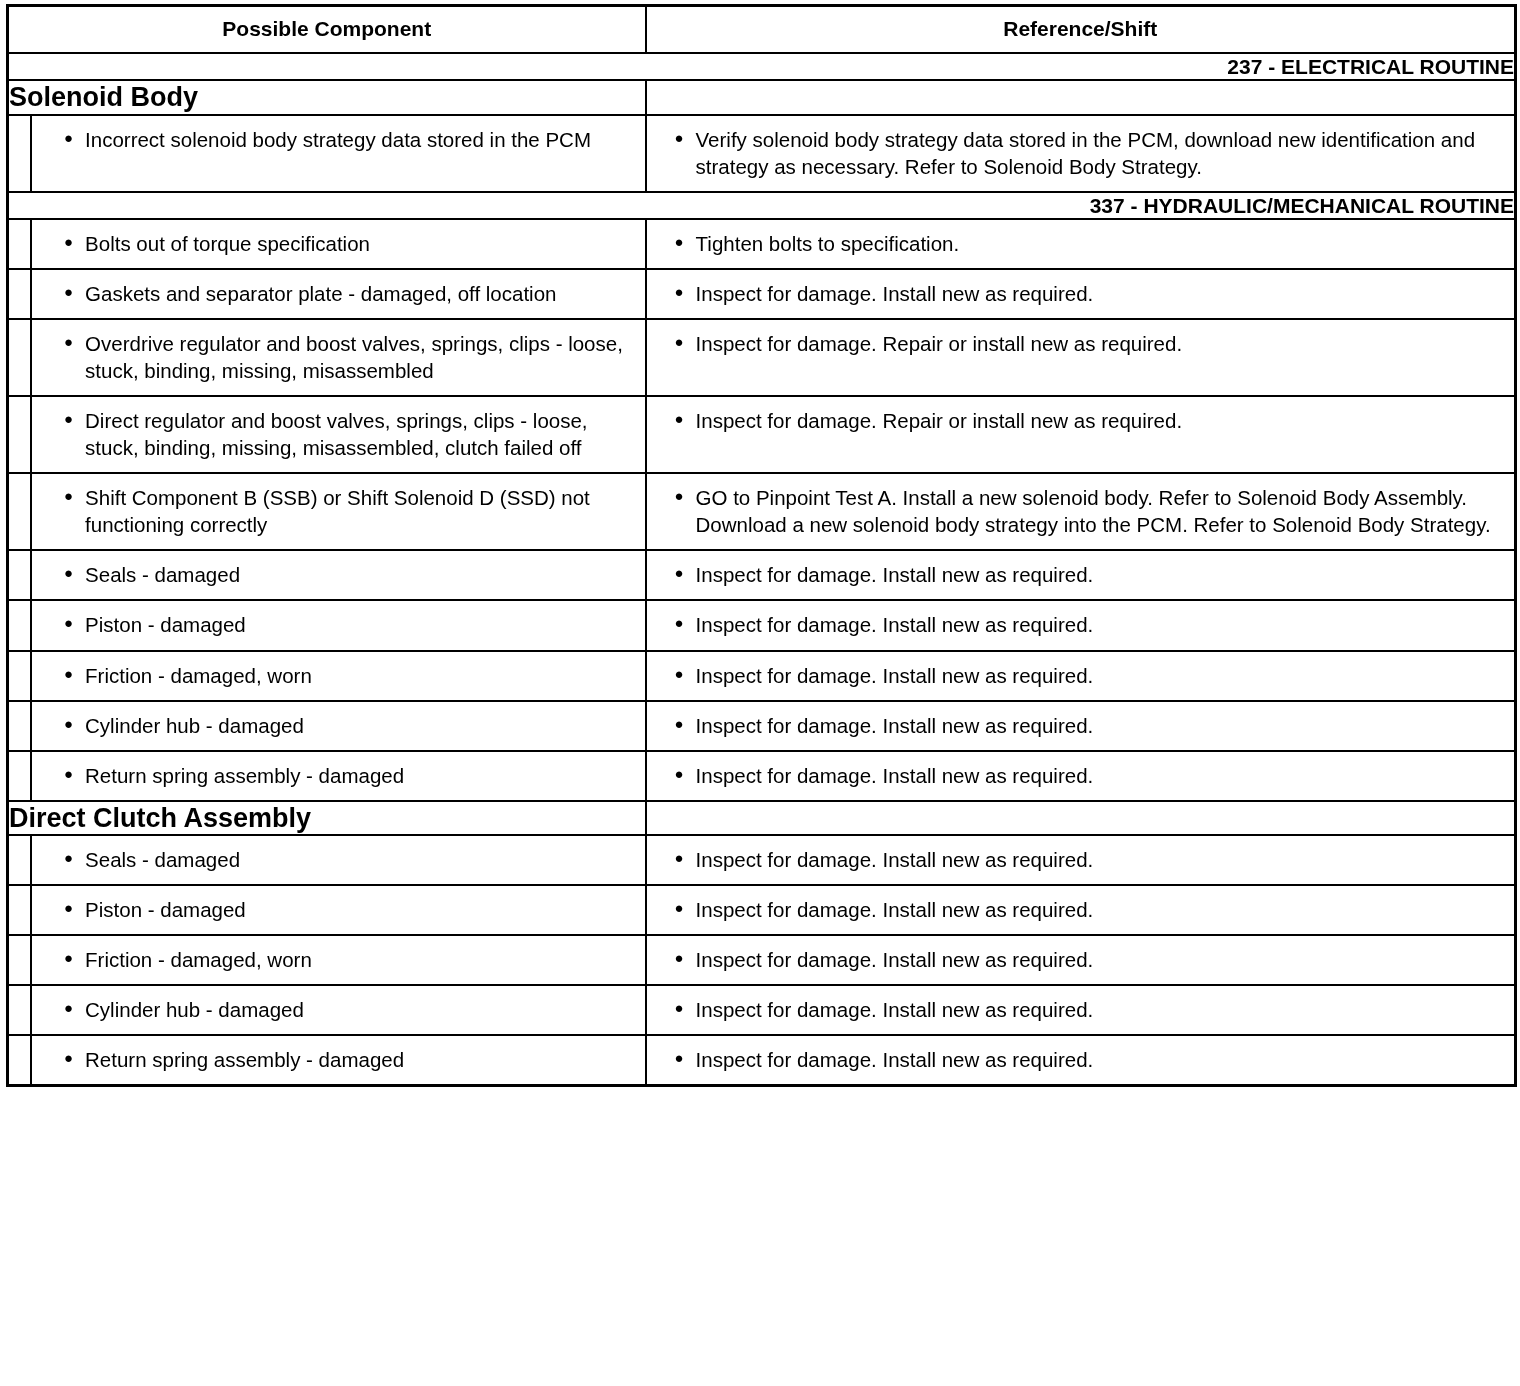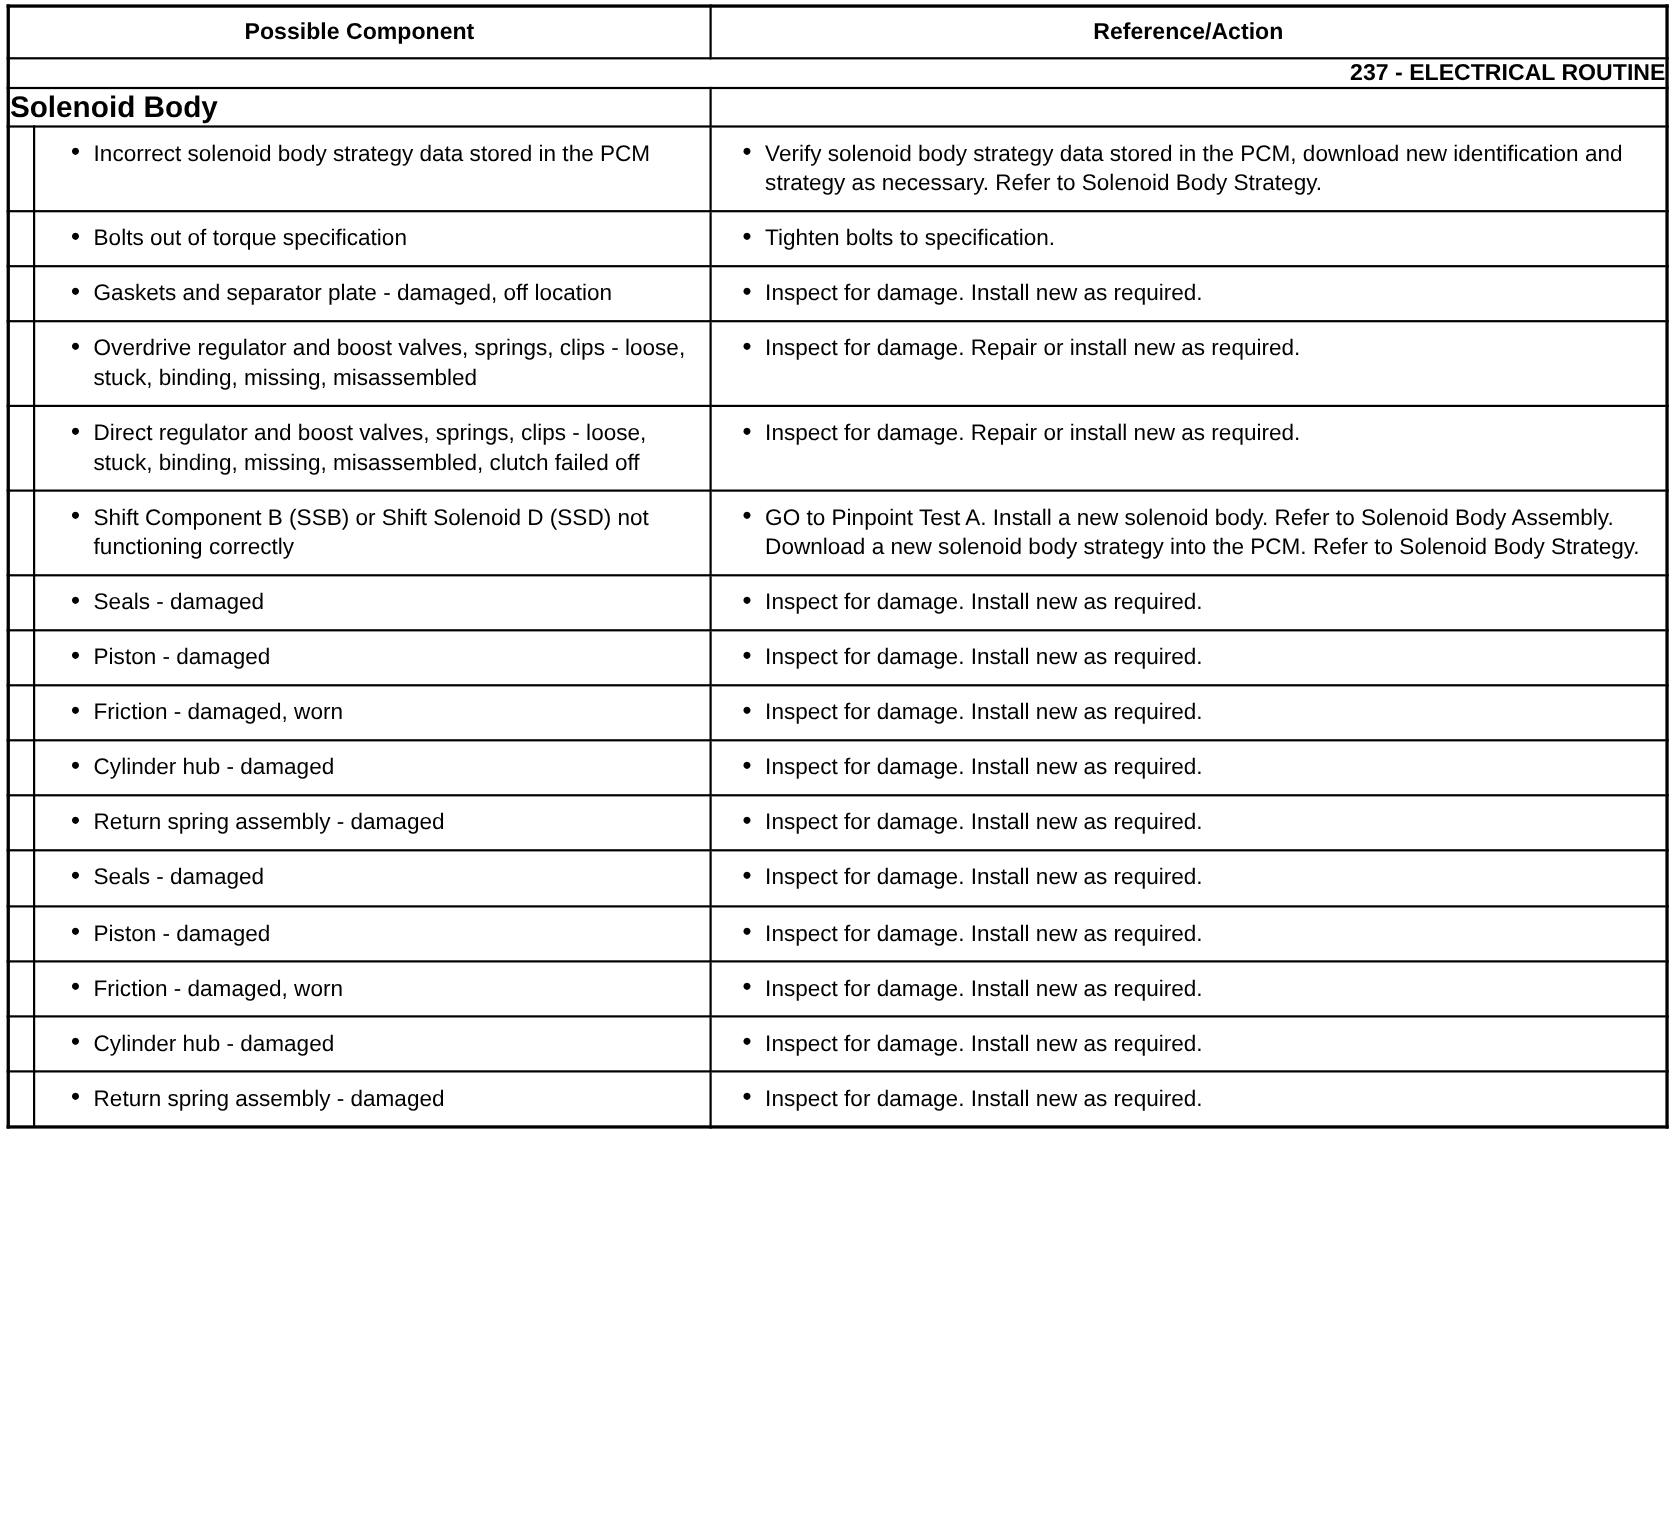--- a/index.html
+++ b/index.html
@@ -100,21 +100,21 @@
 
 <div id="doc">
   <table class="diag">
     <colgroup>
       <col class="c1">
       <col class="c2">
     </colgroup>
     <thead>
       <tr class="header">
         <th>Possible Component</th>
-        <th>Reference/Action</th>
+        <th>Reference/Shift</th>
       </tr>
     </thead>
     <tbody id="tbody">
         <tr>
           <td class="section" colspan="2">237 - ELECTRICAL ROUTINE</td>
         </tr>
         <tr>
           <td class="group">Solenoid Body</td>
           <td class="empty"></td>
         </tr>
@@ -126,20 +126,23 @@
             </div>
           </td>
           <td class="item right">
             <div class="inner">
               <span class="bullet">●</span>
               <span class="txt">Verify solenoid body strategy data stored in the PCM, download new identification and strategy as necessary. Refer to Solenoid Body Strategy.</span>
             </div>
           </td>
         </tr>
         <tr>
+          <td class="section" colspan="2">337 - HYDRAULIC/MECHANICAL ROUTINE</td>
+        </tr>
+        <tr>
           <td class="item left">
             <div class="inner">
               <span class="bullet">●</span>
               <span class="txt">Bolts out of torque specification</span>
             </div>
           </td>
           <td class="item right">
             <div class="inner">
               <span class="bullet">●</span>
               <span class="txt">Tighten bolts to specification.</span>
@@ -264,20 +267,24 @@
               <span class="bullet">●</span>
               <span class="txt">Return spring assembly - damaged</span>
             </div>
           </td>
           <td class="item right">
             <div class="inner">
               <span class="bullet">●</span>
               <span class="txt">Inspect for damage. Install new as required.</span>
             </div>
           </td>
+        </tr>
+        <tr>
+          <td class="group">Direct Clutch Assembly</td>
+          <td class="empty"></td>
         </tr>
         <tr>
           <td class="item left">
             <div class="inner">
               <span class="bullet">●</span>
               <span class="txt">Seals - damaged</span>
             </div>
           </td>
           <td class="item right">
             <div class="inner">

